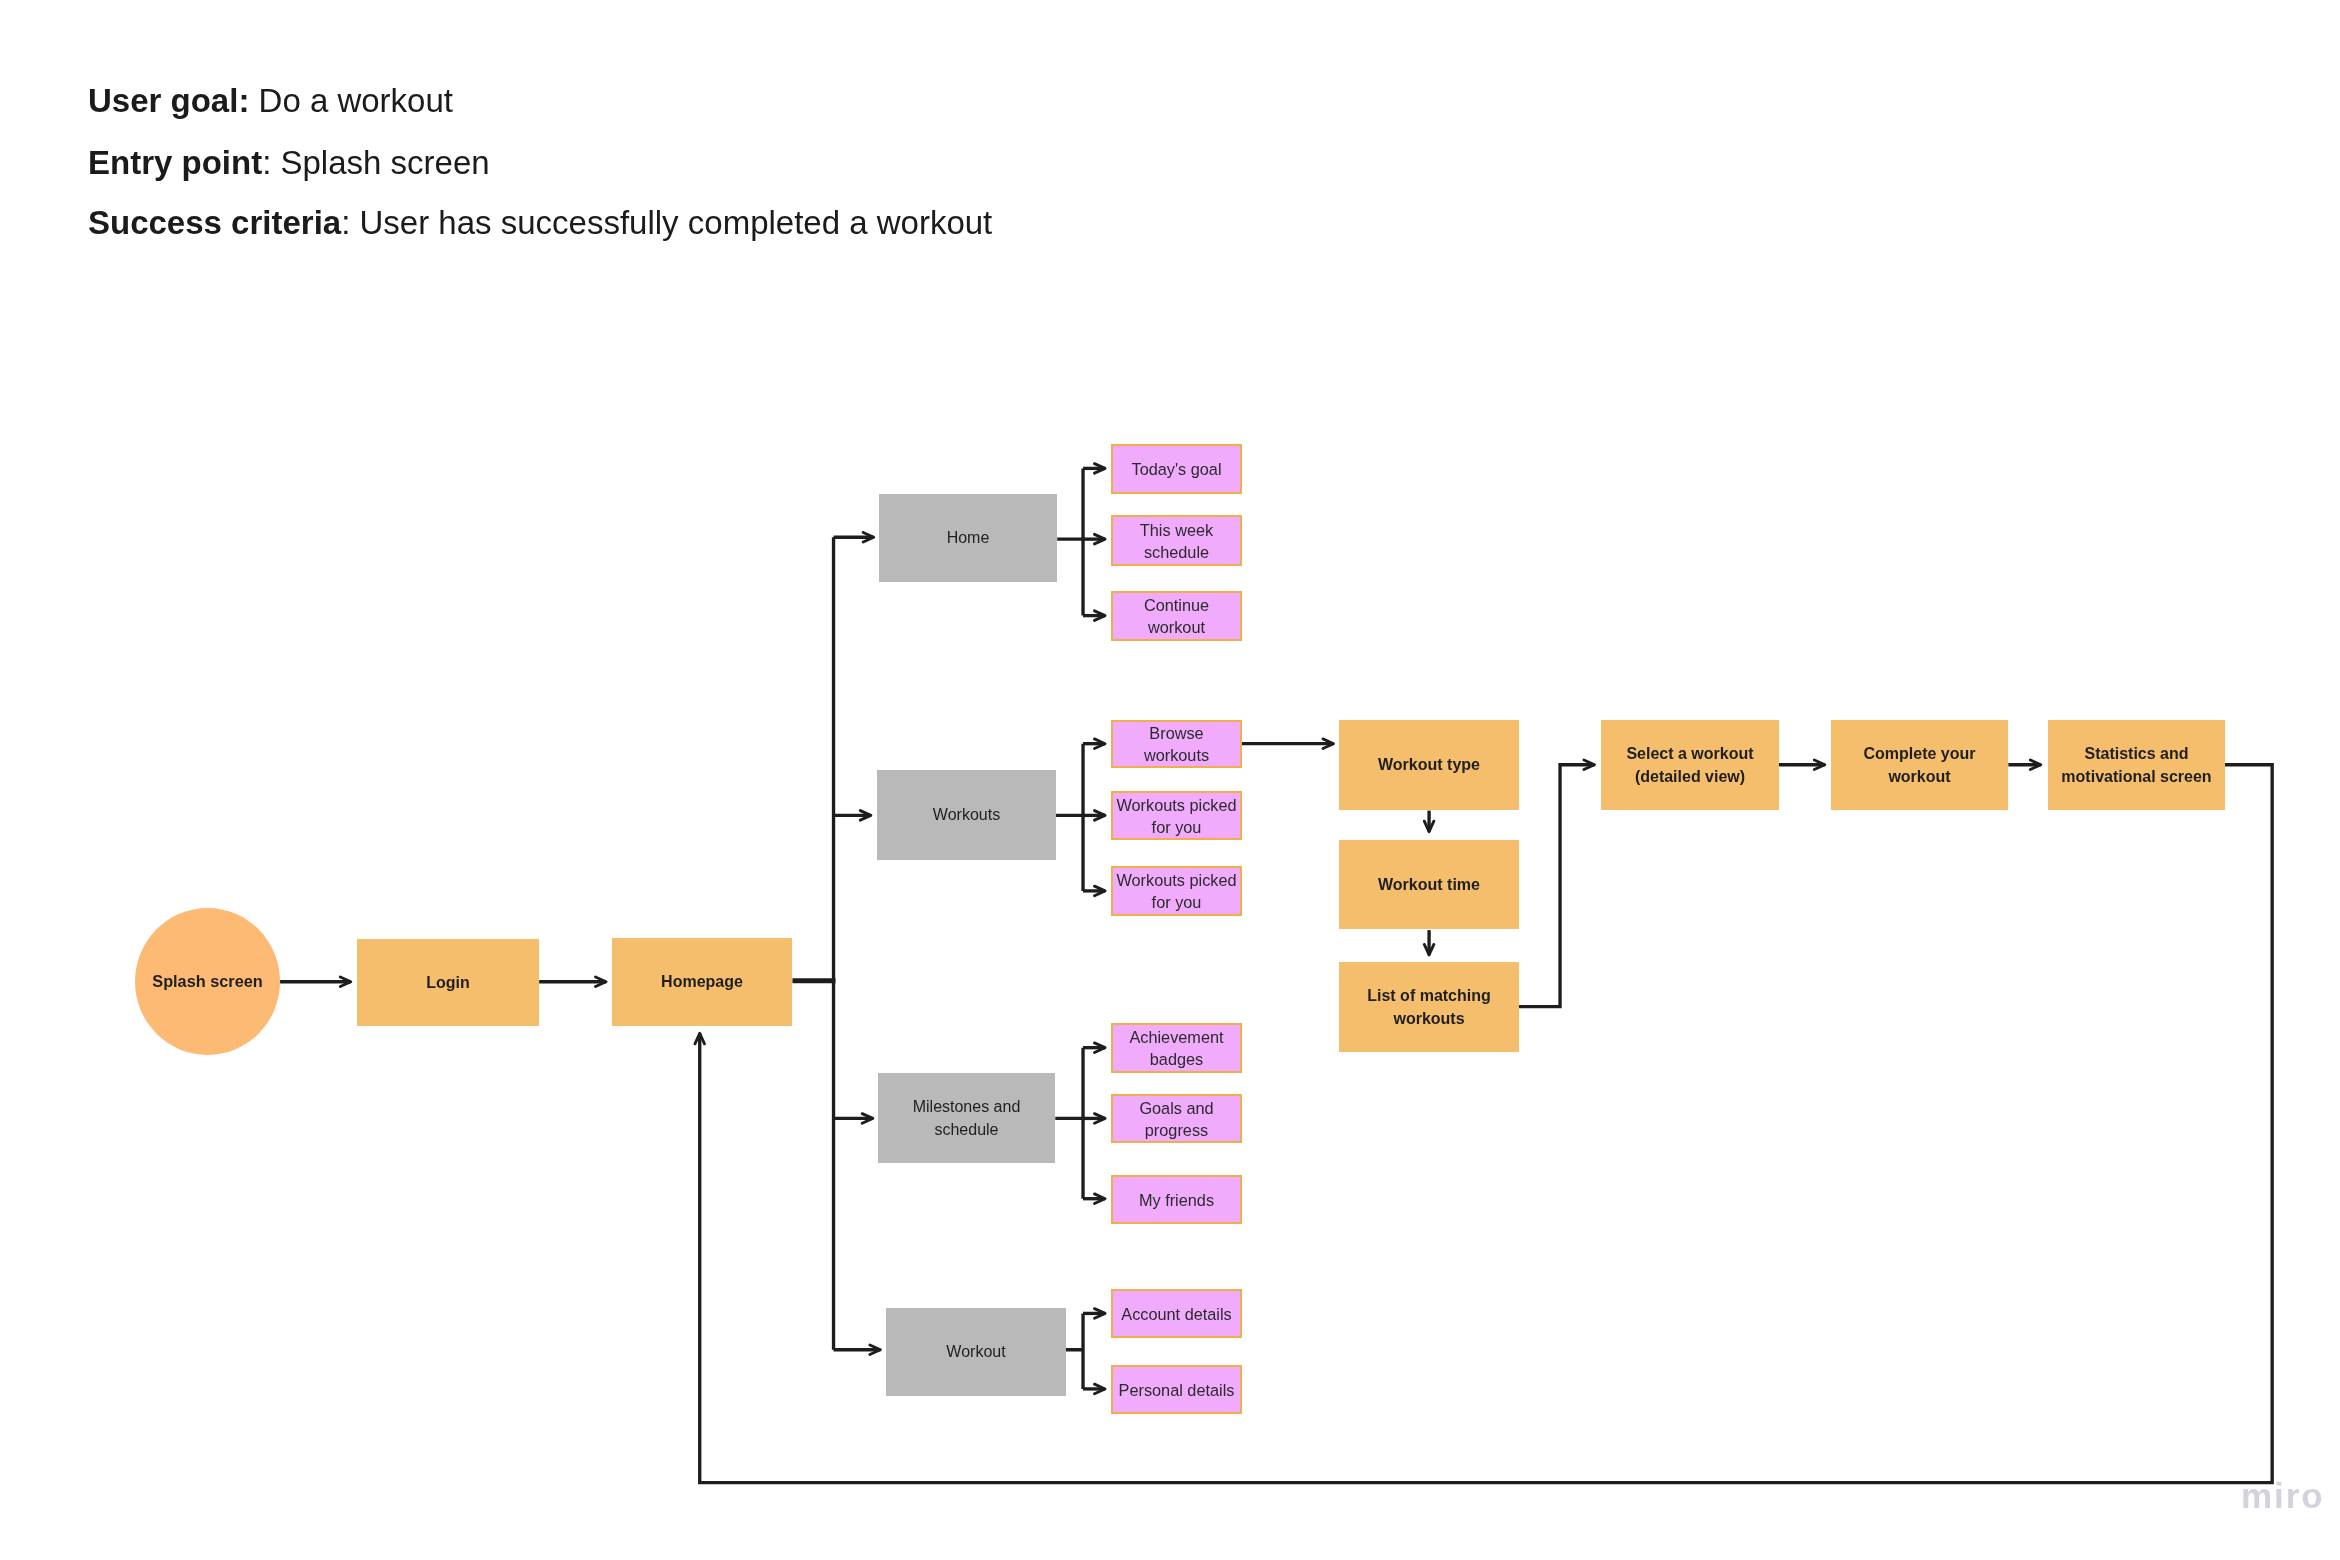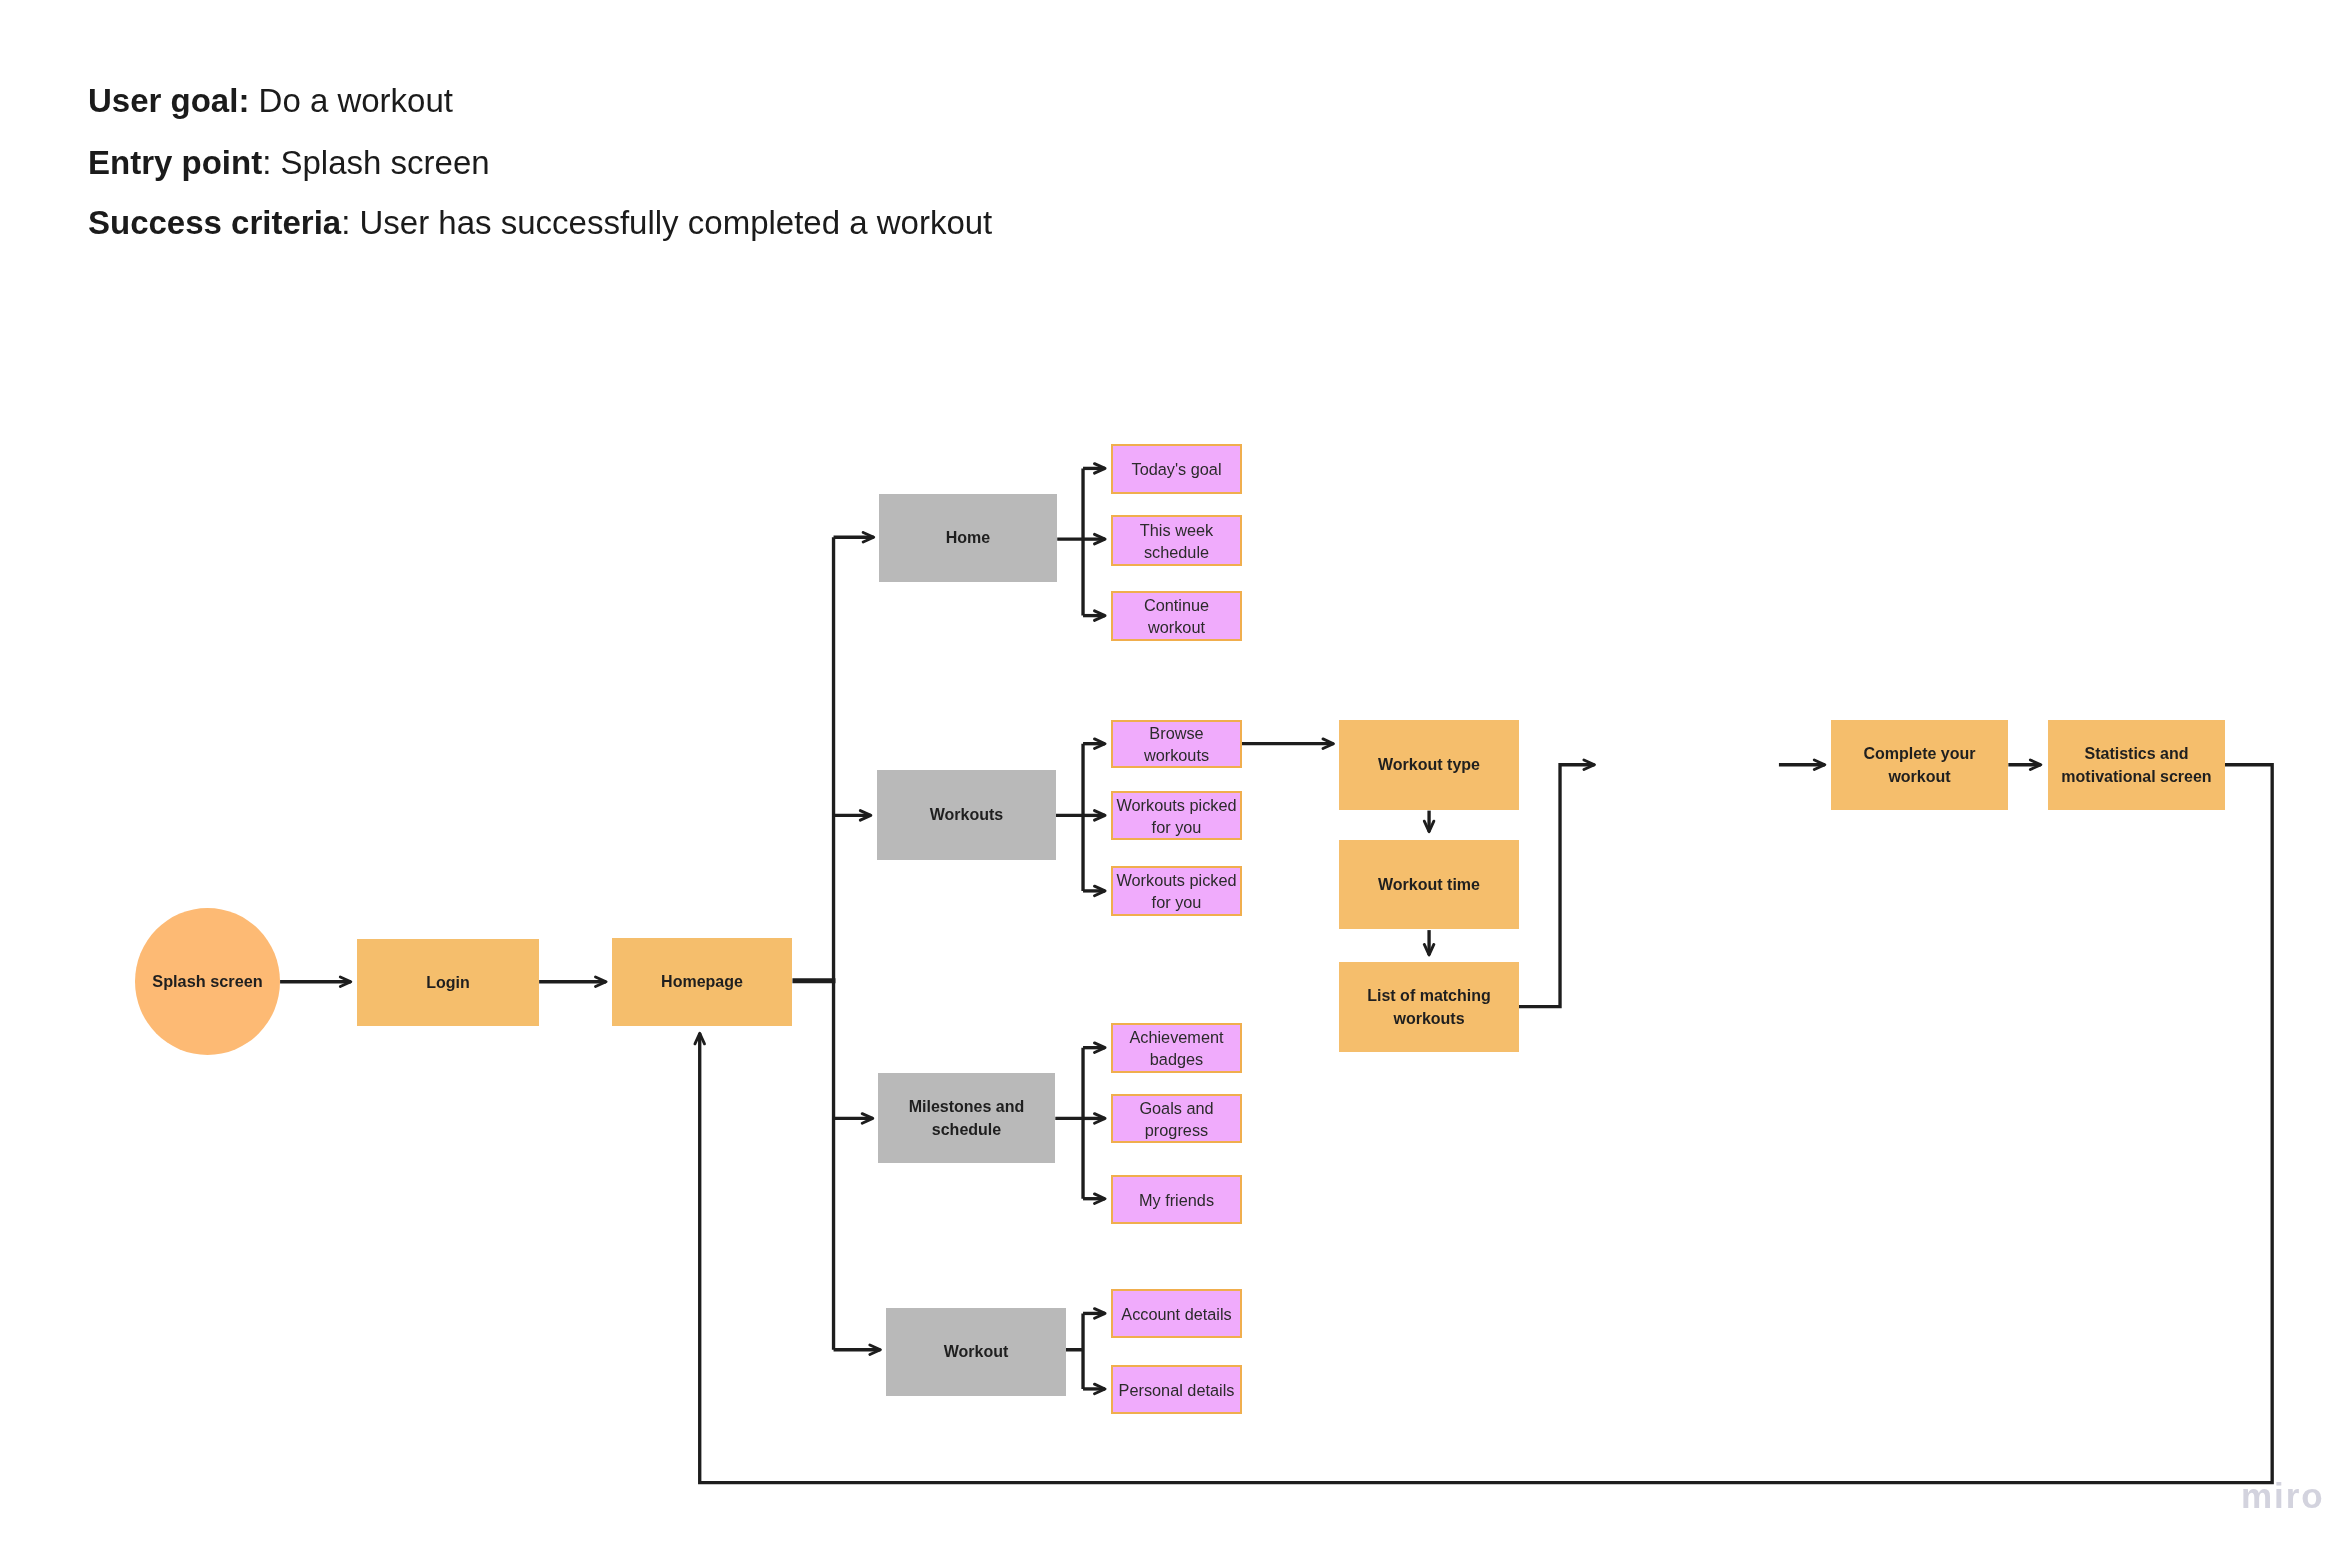--- a/index.html
+++ b/index.html
@@ -31,21 +31,21 @@
     background:#fdba74;border-radius:50%;
     font-weight:700;font-size:16.3px;
   }
   .orange{
     background:#F5BE6C;
     font-weight:700;font-size:16px;line-height:1.45;
     padding:0 3.8px;
   }
   .gray{
     background:#B9B9B9;
-    font-weight:700;font-size:16px;line-height:1.45;
+    font-weight:400;font-size:16px;line-height:1.45;
     padding:0 3.8px;
   }
   .leaf{
     background:#f0abfc;border:2.9px solid #F0AE4D;
     font-weight:400;font-size:16.3px;line-height:1.35;
     color:#2b2b2b;padding:0 1.9px;
   }
   
   .watermark{
     position:absolute;left:2213px;top:1476px;z-index:3;
@@ -128,18 +128,19 @@
   <div class="node leaf" style="left:1111px;top:866px;width:131px;height:50px">Workouts picked for you</div>
   <div class="node leaf" style="left:1111px;top:1023px;width:131px;height:50px">Achievement badges</div>
   <div class="node leaf" style="left:1111px;top:1094px;width:131px;height:49px">Goals and progress</div>
   <div class="node leaf" style="left:1111px;top:1175px;width:131px;height:49px">My friends</div>
   <div class="node leaf" style="left:1111px;top:1289px;width:131px;height:49px">Account details</div>
   <div class="node leaf" style="left:1111px;top:1365px;width:131px;height:49px">Personal details</div>
 
   <div class="node orange" style="left:1339px;top:720px;width:180px;height:90px">Workout type</div>
   <div class="node orange" style="left:1339px;top:840px;width:180px;height:89px">Workout time</div>
   <div class="node orange" style="left:1339px;top:962px;width:180px;height:90px">List of matching workouts</div>
+  <div class="node orange" style="left:1601px;top:720px;width:178px;height:90px">Select a workout (detailed view)</div>
   <div class="node orange" style="left:1831px;top:720px;width:177px;height:90px">Complete your workout</div>
   <div class="node orange" style="left:2048px;top:720px;width:177px;height:90px">Statistics and motivational screen</div>
 
   <div class="watermark">miro</div>
 </div>
 
 
 </body></html>

